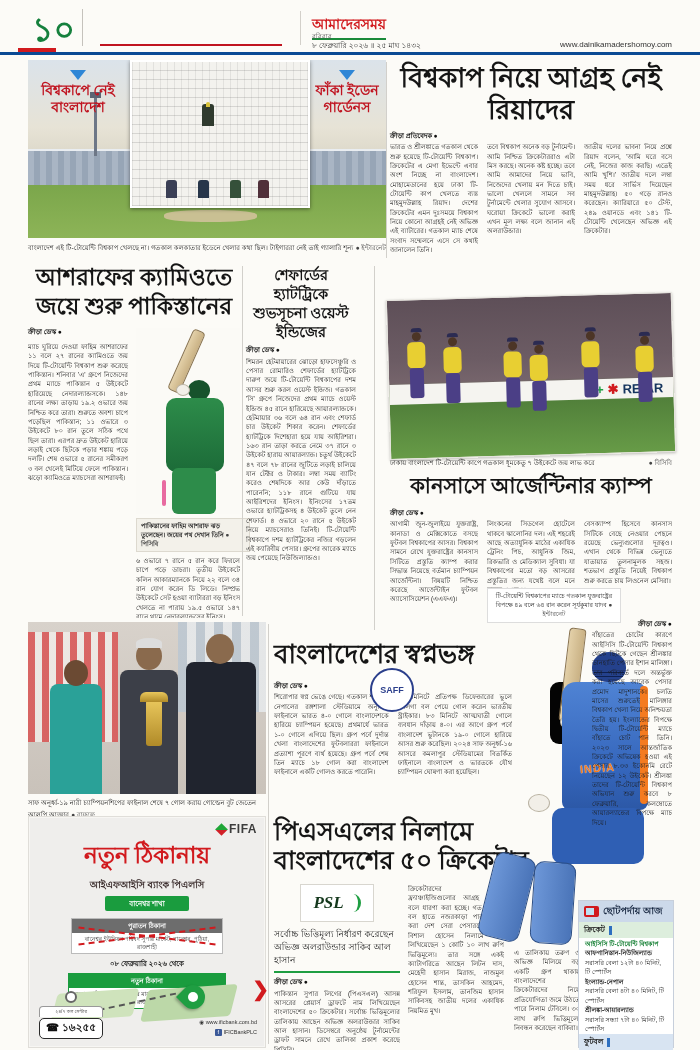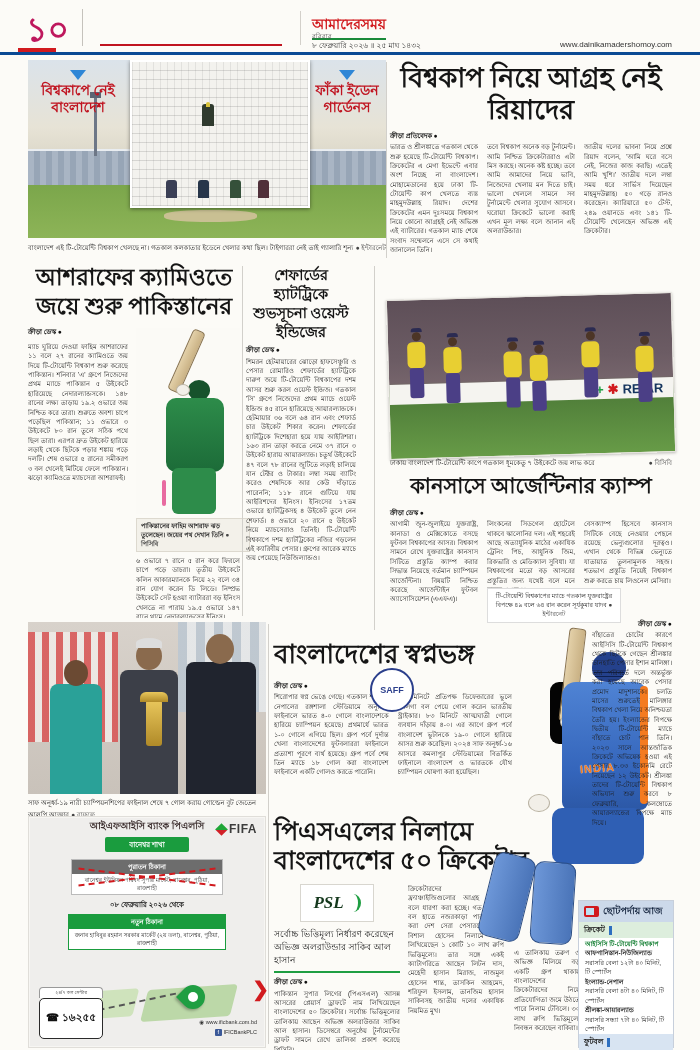--- a/index.html
+++ b/index.html
@@ -66,21 +66,21 @@
   .oldbox .ot{background:#6d6d6d;color:#fff;font-weight:700;font-size:6.5px;padding:1.5px 0}
   .xdash{position:absolute;left:4%;right:4%;top:46%;border-top:2px dashed #d11a1e;transform:rotate(7deg)}
   .xdash2{position:absolute;left:4%;right:4%;top:46%;border-top:2px dashed #d11a1e;transform:rotate(-7deg)}
   .newbox{background:#fff;border:1.5px solid #1a9c3e;text-align:center}
   .newbox .nt{background:#1a9c3e;color:#fff;font-weight:700;font-size:6.5px;padding:1.5px 0}
   .mapland{position:absolute;background:#cfe3bc;transform:skew(-18deg) rotate(-4deg);border-radius:4px}
   .pin{position:absolute;width:24px;height:24px;background:#1f9e42;border-radius:50% 50% 50% 0;transform:rotate(45deg);box-shadow:0 2px 3px rgba(0,0,0,.3)}
   .pin:after{content:"";position:absolute;left:7px;top:7px;width:10px;height:10px;border-radius:50%;background:#fff}
   .minipin{position:absolute;width:8px;height:8px;border:2px solid #666;border-radius:50%;background:#fff}
   .route{position:absolute;border-top:2px dashed #555;transform:rotate(-12deg)}
-  .hotline{border:1.6px solid #2a2a2a;border-radius:5px;background:#fff;padding:11px 6px;font-weight:800;font-size:10.5px;color:#111;display:inline-block}
+  .hotline{border:1.6px solid #2a2a2a;border-radius:5px;background:#fff;padding:1px 6px;font-weight:800;font-size:10.5px;color:#111;display:inline-block}
   
   .tv{border:1px solid #c7cfdb;background:#fff}
   .tvhead{background:#ccd9ea;display:flex;align-items:center;gap:4px;padding:3px 5px;font-weight:800;font-size:9.5px;color:#15253f}
   .tvicon{width:15px;height:11px;background:#d11a1e;border-radius:2px;position:relative}
   .tvicon:after{content:"";position:absolute;left:2px;top:2px;width:8px;height:7px;background:#bfe0f2}
   .sect{display:flex;align-items:center;gap:4px;padding:2px 5px;font-weight:700;font-size:7.5px;color:#222}
   .sect .bar{width:3px;height:9px;background:#2e6fc0}
   .sect.cr{background:#ddeedd}
   .sect.fb{background:#d8e4f2}
   .tvl{padding:1px 6px;font-size:6.3px;line-height:1.5;color:#222}
@@ -92,21 +92,21 @@
   .person{position:absolute;border-radius:8px 8px 0 0}
   .phead{position:absolute;border-radius:50%;background:#6b4a33}
   .hairw{position:absolute;border-radius:50% 50% 0 0;background:#ddd}
   .troph2{position:absolute;background:linear-gradient(180deg,#e9c75c,#b08a28);border-radius:3px}
   a{color:inherit;text-decoration:none}
 </style>
 </head>
 <body>
 
 <div class="abs" style="left:0;top:0;width:700px;height:56px">
-  <div class="abs" style="left:26px;top:4px;font-size:33px;font-weight:700;font-family:'Liberation Serif',serif;color:#be185d">১০</div>
+  <div class="abs" style="left:32px;top:4px;font-size:33px;font-weight:700;font-family:'Liberation Serif',serif;color:#15803d">১০</div>
   <div class="abs" style="left:82px;top:9px;width:1px;height:37px;background:#c5c2bc"></div>
   <div class="abs" style="left:100px;top:44px;width:182px;height:2px;background:#c01420"></div>
   <div class="abs" style="left:300px;top:11px;width:1px;height:34px;background:#d3d0ca"></div>
   <div class="abs" style="left:312px;top:13px;font-size:14px;font-weight:800;color:#d11a1e;border-bottom:2px solid #1a8a3a;padding-bottom:1px">আমাদেরসময়</div>
   <div class="abs" style="left:312px;top:31px;font-size:7px;color:#555">রবিবার</div>
   <div class="abs" style="left:312px;top:40px;font-size:7.5px;color:#333">৮ ফেব্রুয়ারি ২০২৬ ॥ ২৫ মাঘ ১৪৩২</div>
   <a class="abs" style="right:28px;top:40px;font-size:8px;color:#333">www.dainikamadershomoy.com</a>
   <div class="abs" style="left:18px;top:48px;width:38px;height:5px;background:#d11a1e"></div>
   <div class="abs" style="left:0;top:52px;width:700px;height:3px;background:#0a4a94"></div>
 </div>
@@ -326,20 +326,21 @@
   </div>
   <div class="abs t" style="left:134px;top:66px;width:96px;height:160px;overflow:hidden">ক্রিকেটারদের ঘিরে ফ্র্যাঞ্চাইজিগুলোর আগ্রহ থাকবে বলে ধারণা করা হচ্ছে। গত মৌসুমে বল হাতে নজরকাড়া পারফরম্যান্স করা দেশ সেরা পেসারদের মধ্যে বিশাল হোসেন নিলামে নাম লিখিয়েছেন ১ কোটি ১০ লাখ রুপি ভিত্তিমূল্যে। তার সঙ্গে একই ক্যাটাগরিতে আছেন লিটন দাস, মেহেদী হাসান মিরাজ, নাজমুল হোসেন শান্ত, তাসকিন আহমেদ, শরিফুল ইসলাম, তানজিম হাসান সাকিবসহ জাতীয় দলের একাধিক নিয়মিত মুখ।</div>
   <div class="abs t" style="left:240px;top:130px;width:66px;height:96px;overflow:hidden">এ তালিকায় তরুণ ও অভিজ্ঞ মিলিয়ে বড় একটি গ্রুপ থাকায় বাংলাদেশের ক্রিকেটারদের নিয়ে প্রতিযোগিতা জমে উঠতে পারে নিলাম টেবিলে। ৩০ লাখ রুপি ভিত্তিমূল্যে নিবন্ধন করেছেন বাকিরা।</div>
 </div>
 
 <div class="ad abs" style="left:28px;top:816px;width:236px;height:230px">
   <div class="ificlogo abs" style="right:8px;top:5px">
     <span class="dia"></span>
     <span>FIFA</span>
   </div>
+  <div class="adh" style="margin-top:20px;font-size:23px">নতুন ঠিকানায়</div>
   <div style="text-align:center;font-weight:800;font-size:9.5px;color:#3a2c2c;margin-top:2px">আইএফআইসি ব্যাংক পিএলসি</div>
   <div class="pill" style="width:84px;margin:3px auto 0 auto;font-size:7px;padding:1.5px 0">বানেশ্বর শাখা</div>
   <div class="oldbox" style="width:150px;margin:7px auto 0 auto">
     <div class="ot">পুরাতন ঠিকানা</div>
     <div style="font-size:5.8px;padding:2px 4px;color:#333;line-height:1.4">বানেশ্বর ইউনিয়ন পরিষদ সুপার মার্কেট, বানেশ্বর, পুঠিয়া, রাজশাহী</div>
     <div class="xdash"></div>
     <div class="xdash2"></div>
   </div>
   <div style="text-align:center;font-size:7px;font-weight:700;color:#222;margin-top:4px">০৮ ফেব্রুয়ারি ২০২৬ থেকে</div>
   <div class="newbox" style="width:156px;margin:3px auto 0 auto">

